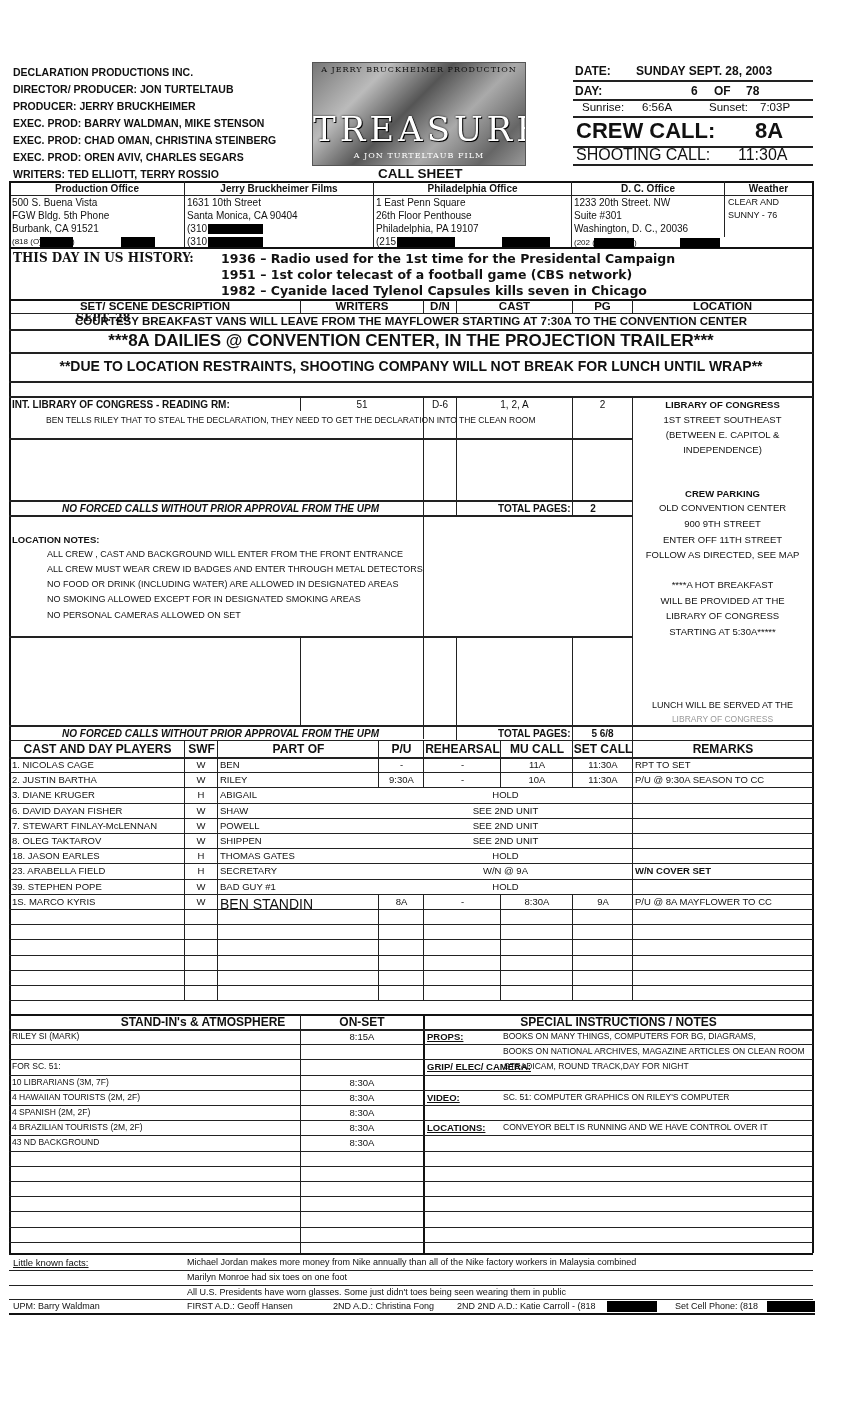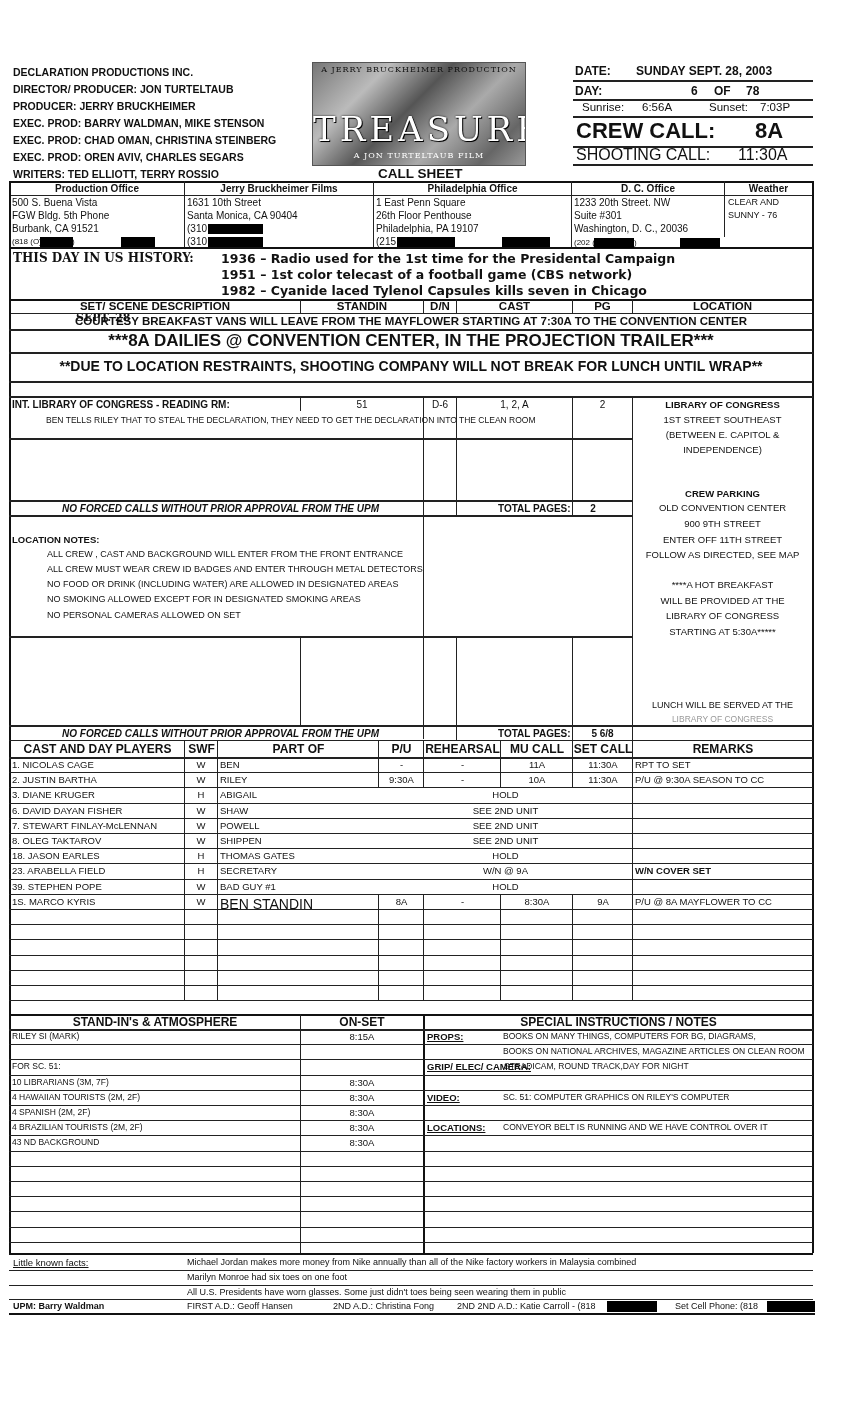--- a/index.html
+++ b/index.html
@@ -123,21 +123,21 @@
 
 <div class="hl1" style="left:9px;top:313px;width:804px;"></div>
 <div class="vl2" style="left:9px;top:299px;height:954px;"></div>
 <div class="vl2" style="left:812px;top:299px;height:954px;"></div>
 <div class="vl" style="left:300px;top:299px;height:14px;"></div>
 <div class="vl" style="left:423px;top:299px;height:14px;"></div>
 <div class="vl" style="left:456px;top:299px;height:14px;"></div>
 <div class="vl" style="left:572px;top:299px;height:14px;"></div>
 <div class="vl" style="left:632px;top:299px;height:14px;"></div>
 <div class="t b c" style="left:10px;top:300px;width:290px;font-size:11.5px;">SET/ SCENE DESCRIPTION</div>
-<div class="t b c" style="left:301px;top:300px;width:122px;font-size:11.5px;">STANDIN</div>
+<div class="t b c" style="left:301px;top:300px;width:122px;font-size:11.5px;">WRITERS</div>
 <div class="t b c" style="left:424px;top:300px;width:32px;font-size:11.5px;">D/N</div>
 <div class="t b c" style="left:457px;top:300px;width:115px;font-size:11.5px;">CAST</div>
 <div class="t b c" style="left:573px;top:300px;width:59px;font-size:11.5px;">PG</div>
 <div class="t b c" style="left:633px;top:300px;width:179px;font-size:11.5px;">LOCATION</div>
 
 <div class="t b c" style="left:10px;top:315px;width:802px;font-size:11.5px;">COURTESY BREAKFAST VANS WILL LEAVE FROM THE MAYFLOWER STARTING AT 7:30A TO THE CONVENTION CENTER</div>
 <div class="hl1" style="left:9px;top:329px;width:804px;border-top-width:2px;"></div>
 <div class="t b c" style="left:10px;top:331px;width:802px;font-size:17px;">***8A DAILIES @ CONVENTION CENTER, IN THE PROJECTION TRAILER***</div>
 <div class="hl1" style="left:9px;top:352px;width:804px;border-top-width:2px;"></div>
 <div class="t b c" style="left:10px;top:358px;width:802px;font-size:14px;">**DUE TO LOCATION RESTRAINTS, SHOOTING COMPANY WILL NOT BREAK FOR LUNCH UNTIL WRAP**</div>
@@ -324,21 +324,21 @@
     <div class="vl" style="left:378px;top:909px;height:91px;"></div>
     <div class="vl" style="left:423px;top:909px;height:91px;"></div>
     <div class="vl" style="left:500px;top:909px;height:91px;"></div>
     <div class="vl" style="left:572px;top:909px;height:91px;"></div>
   </div>
 
 <div id="bottom-area">
     <div class="hl" style="left:9px;top:1014px;width:804px;"></div>
     <div class="vl" style="left:300px;top:1014px;height:239px;"></div>
     <div class="vl2" style="left:423px;top:1014px;height:239px;"></div>
-    <div class="t b c" style="left:10px;top:1015px;width:290px;font-size:12px;">STAND-IN's &amp; ATMOSPHERE</div>
+    <div class="t b c" style="left:10px;top:1015px;width:290px;font-size:12px;padding-left:48px;">STAND-IN's &amp; ATMOSPHERE</div>
     <div class="t b c" style="left:301px;top:1015px;width:122px;font-size:12px;">ON-SET</div>
     <div class="t b c" style="left:425px;top:1015px;width:387px;font-size:12px;">SPECIAL INSTRUCTIONS / NOTES</div>
     <div class="hl1" style="left:9px;top:1029px;width:804px;border-top-width:2px;"></div>
     <div class="hl1" style="left:9px;top:1044px;width:804px;"></div>
     <div class="hl1" style="left:9px;top:1059px;width:804px;"></div>
     <div class="hl1" style="left:9px;top:1075px;width:804px;"></div>
     <div class="hl1" style="left:9px;top:1090px;width:804px;"></div>
     <div class="hl1" style="left:9px;top:1105px;width:804px;"></div>
     <div class="hl1" style="left:9px;top:1120px;width:804px;"></div>
     <div class="hl1" style="left:9px;top:1135px;width:804px;"></div>
@@ -412,20 +412,20 @@
   </div>
 
 <div class="hl" style="left:9px;top:1253px;width:804px;"></div>
 <div class="t ul" style="left:13px;top:1257px;font-size:9.5px;">Little known facts:</div>
 <div class="t" style="left:187px;top:1257px;font-size:9px;">Michael Jordan makes more money from Nike annually than all of the Nike factory workers in Malaysia combined</div>
 <div class="hl1" style="left:9px;top:1270px;width:804px;"></div>
 <div class="t" style="left:187px;top:1272px;font-size:9px;">Marilyn Monroe had six toes on one foot</div>
 <div class="hl1" style="left:9px;top:1285px;width:804px;"></div>
 <div class="t" style="left:187px;top:1287px;font-size:9px;">All U.S. Presidents have worn glasses.  Some just didn't toes being seen wearing them in public</div>
 <div class="hl1" style="left:9px;top:1299px;width:804px;"></div>
-<div class="t" style="left:13px;top:1301px;font-size:9px;font-weight:bold;">UPM: Barry Waldman</div>
+<div class="t" style="left:13px;top:1301px;font-size:9px;">UPM: Barry Waldman</div>
 <div class="t" style="left:187px;top:1301px;font-size:9px;">FIRST A.D.: Geoff Hansen</div>
 <div class="t" style="left:333px;top:1301px;font-size:9px;">2ND A.D.:  Christina Fong</div>
 <div class="t" style="left:457px;top:1301px;font-size:9px;">2ND 2ND A.D.: Katie Carroll - (818</div>
 <div class="redact" style="left:607px;top:1301px;width:50px;height:11px;"></div>
 <div class="t" style="left:675px;top:1301px;font-size:9px;">Set Cell Phone:  (818</div>
 <div class="redact" style="left:767px;top:1301px;width:48px;height:11px;"></div>
 <div class="hl" style="left:9px;top:1313px;width:806px;"></div>
 
 </body></html>

